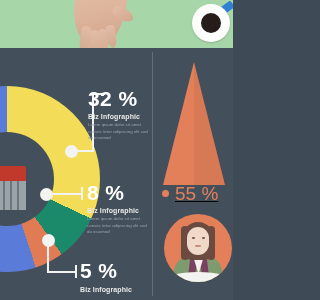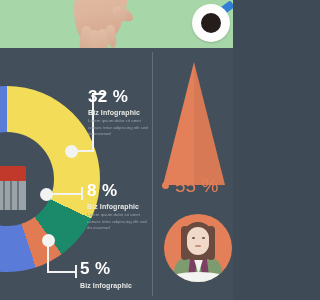--- a/index.html
+++ b/index.html
@@ -152,21 +152,21 @@
     background: #f3f3f1;
     z-index: 4;
   }
 
   
   .stat {
     position: absolute;
     z-index: 6;
   }
   .stat .value {
-    font-size: 17px;
+    font-size: 21px;
     font-weight: 700;
     color: #ffffff;
     letter-spacing: 0.4px;
     line-height: 1;
     white-space: nowrap;
   }
   .stat .sub-title {
     font-size: 7px;
     font-weight: 700;
     color: #e9e9e6;
@@ -195,24 +195,25 @@
   .tri-shade {
     position: absolute;
     left: 194px; top: 62px;
     width: 0; height: 0;
     border-left: 0 solid transparent;
     border-right: 31px solid transparent;
     border-bottom: 123px solid rgba(0,0,0,0.055);
   }
   .pct-row {
     position: absolute;
-    left: 162px; top: 176px;
+    left: 162px; top: 184px;
     display: flex;
     align-items: center;
     gap: 6px;
+    text-decoration: underline;
   }
   .pct-bullet {
     width: 7px; height: 7px;
     border-radius: 50%;
     background: #e38059;
   }
   .pct-value {
     font-size: 19px;
     font-weight: 400;
     color: #e38059;

